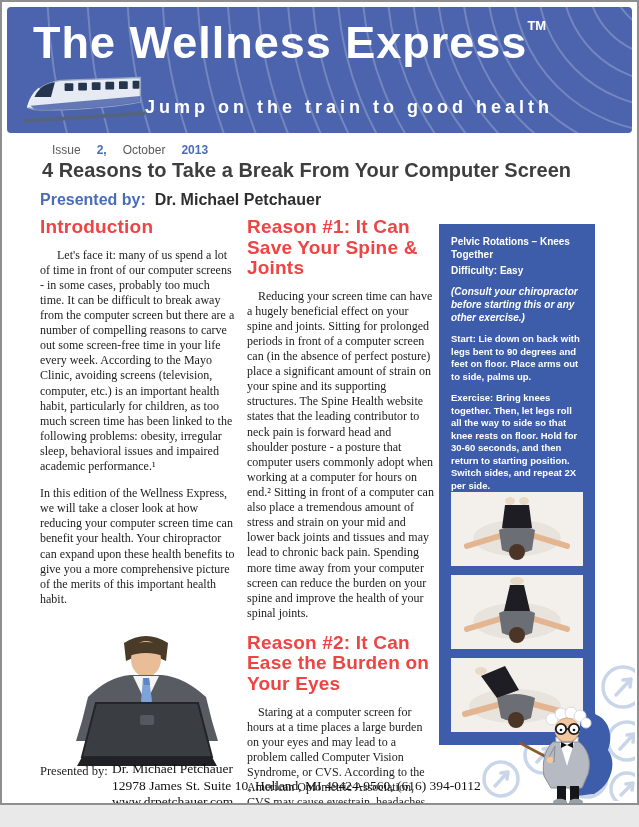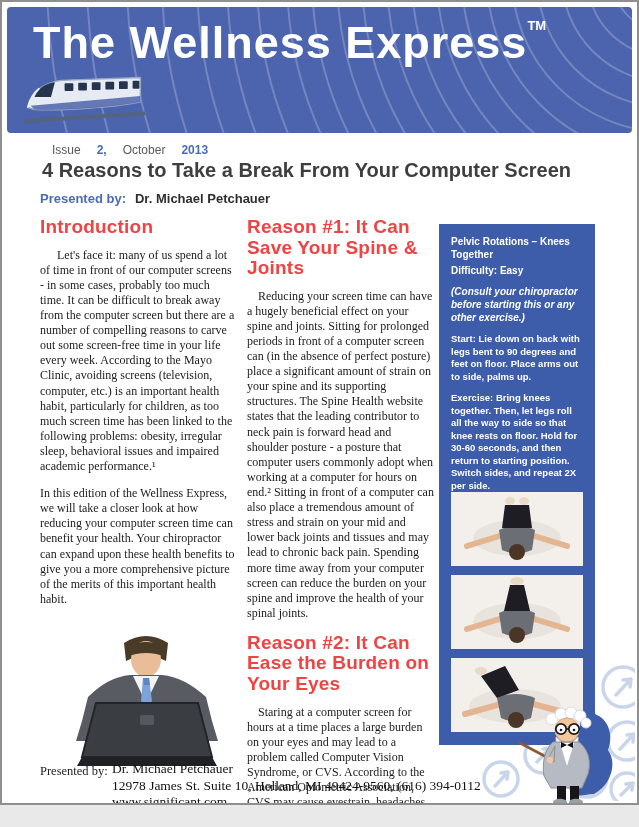--- a/index.html
+++ b/index.html
@@ -15,21 +15,21 @@
             color:#ffffff;letter-spacing:1px;white-space:nowrap;}
   .masthead .tm{font-size:13px;vertical-align:28px;font-weight:bold;letter-spacing:0;}
   .tagline{position:absolute;left:138px;top:90px;font-size:18px;font-weight:bold;color:#ffffff;
            letter-spacing:4px;white-space:nowrap;}
 
   
   .issue-line{position:absolute;left:38px;top:141px;font-size:12px;color:#5a5a5a;}
   .issue-line span{margin-right:4px;margin-left:12px;}
   .issue-accent{color:#4a6cb8;font-weight:bold;}
   .headline{position:absolute;left:40px;top:157px;margin:0;font-size:20px;font-weight:bold;color:#3e3e3e;}
-  .byline{position:absolute;left:38px;top:189px;font-size:13px;font-weight:bold;}
+  .byline{position:absolute;left:38px;top:189px;font-size:16px;font-weight:bold;}
   .byline .label{color:#4a6cb8;margin-right:9px;}
   .byline .name{color:#2e2e2e;}
 
   
   .col{position:absolute;top:215px;}
   .col-left{left:38px;width:196px;}
   .col-mid{left:245px;width:187px;}
   h2.section{font-size:19px;font-weight:bold;color:#ef4444;margin:0 0 10px 0;line-height:1.08;letter-spacing:.2px;}
   h2.section.mt{margin-top:11px;}
   .body-copy{font-family:"Liberation Serif",serif;font-size:12px;line-height:1.26;color:#1b1b1b;margin:0 0 12px 0;}
@@ -102,20 +102,21 @@
         <rect x="72" y="24" width="9" height="8" rx="1"></rect>
           <rect x="86" y="23.5" width="9" height="8" rx="1"></rect>
         <rect x="100" y="23" width="9" height="8" rx="1"></rect>
           <rect x="114" y="22.5" width="7" height="8" rx="1"></rect>
       </g>
       <path d="M6 50 C8 42 12 35 18 30" stroke="#ffffff" stroke-width="2" fill="none" opacity="0.8"></path>
     </svg>
     <div class="masthead">
       <span>The Wellness Express</span><span class="tm">TM</span>
     </div>
+    <div class="tagline">Jump on the train to good health</div>
   </div>
 
   <div class="issue-line">
     <span>Issue</span><span class="issue-accent">2,</span><span>October</span><span class="issue-accent">2013</span>
   </div>
   <h1 class="headline">4 Reasons to Take a Break From Your Computer Screen</h1>
   <div class="byline">
     <span class="label">Presented by:</span><span class="name">Dr. Michael Petchauer</span>
   </div>
 
@@ -258,16 +259,16 @@
     <rect x="47" y="80" width="9" height="15" fill="#15151a"></rect>
     <rect x="60" y="80" width="9" height="15" fill="#15151a"></rect>
     <ellipse cx="50" cy="96" rx="7" ry="3.2" fill="#9aa0a8"></ellipse>
     <ellipse cx="66" cy="96" rx="7" ry="3.2" fill="#9aa0a8"></ellipse>
   </svg>
 
   <div class="footer-label">Presented by:</div>
   <div class="footer-block">
     <div>Dr. Michael Petchauer</div>
     <div>12978 James St. Suite 10, Holland, MI 49424-9560, (616) 394-0112</div>
-    <div>www.significant.com</div>
+    <div>www.drpetchauer.com</div>
   </div>
 
 </div>
 
 </body></html>

